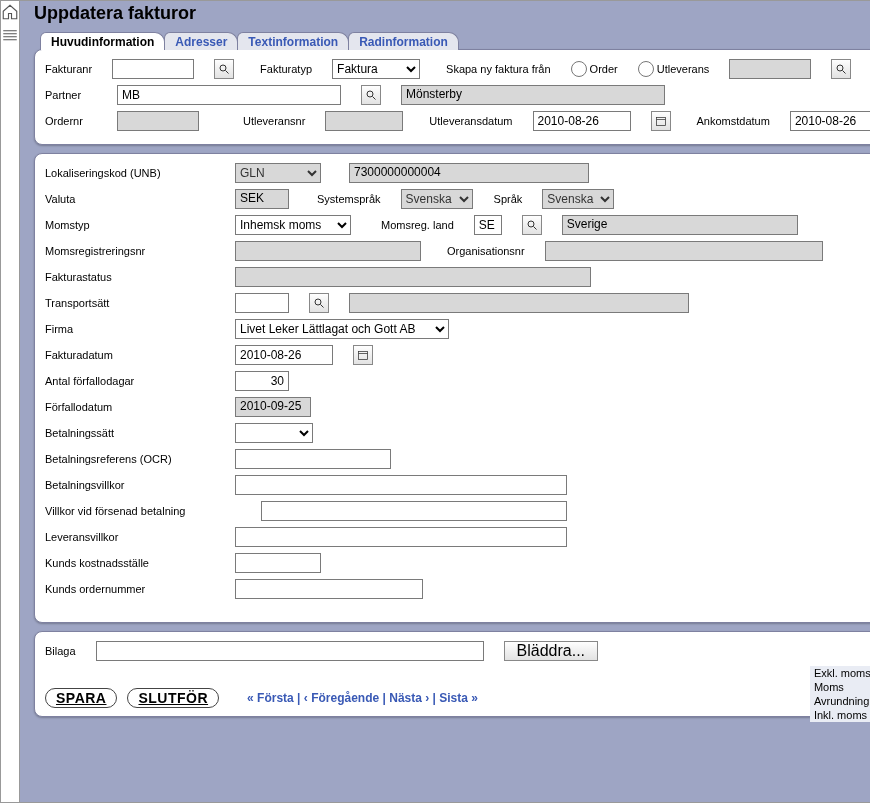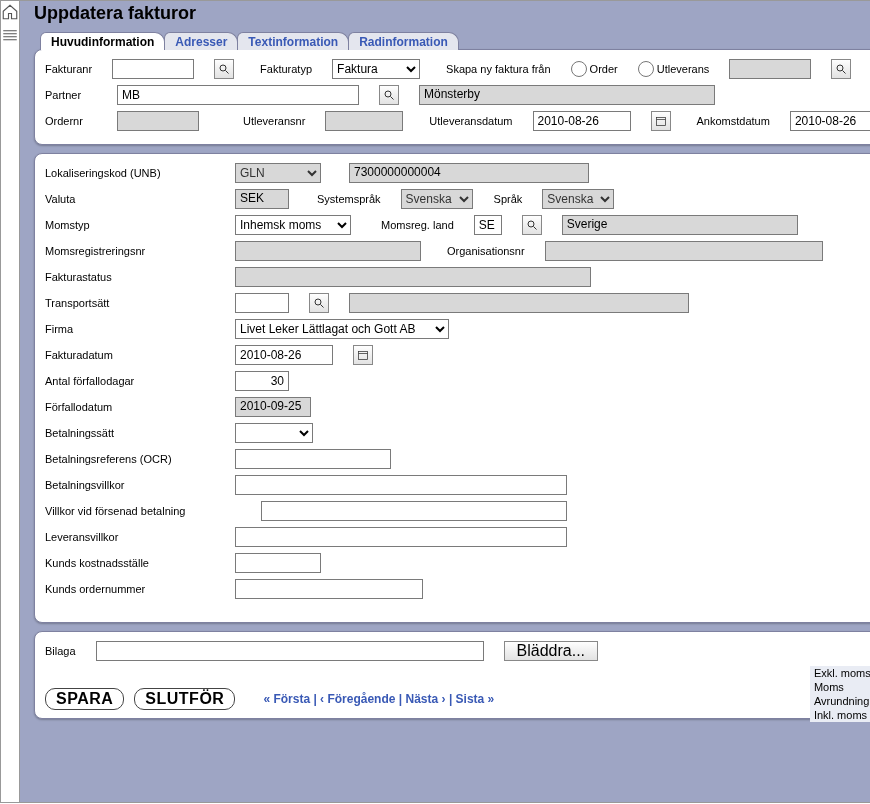--- a/index.html
+++ b/index.html
@@ -129,25 +129,26 @@
 .radio-box {
   width:16px;height:16px;border:1px solid #777;background:#fff;border-radius:50%;
   display:inline-block;
 }
 .bottom-panel { display:flex; flex-direction:column; position:relative; }
 .action-row { display:flex; align-items:center; gap:10px; margin-top:22px;}
 .pill-btn {
   border:1px solid #444;
   border-radius:10px;
   padding:1px 10px;
-  font-size:16px;
+  font-size:14px;
   font-weight:bold;
   letter-spacing:0.5px;
   background:#fff;
   cursor:pointer;
+  text-decoration:underline;
 }
 .nav-links { color:#3959b5; font-weight:bold; font-size:12px; }
 .nav-links span { cursor:pointer; }
 .totals {
   position:absolute;
   right:10px;
   top:34px;
 }
 .tot-row { display:flex; justify-content:flex-end; gap:6px; font-size:11px; }
 .tot-lbl { background:#e9ecf4; padding:1px 4px; width:78px; text-align:left;}
@@ -217,28 +218,28 @@
           <div class="faux-readonly" style="width:82px"></div>
           <span class="icon-btn">
             <svg width="12" height="12" viewBox="0 0 24 24">
                 <circle cx="10" cy="10" r="6" fill="none" stroke="#333" stroke-width="2"></circle>
                 <line x1="15" y1="15" x2="21" y2="21" stroke="#333" stroke-width="2"></line>
               </svg>
           </span>
         </div>
         <div class="row">
           <span class="lbl" style="width:52px">Partner</span>
-          <input class="text" style="width: 242px;" value="MB">
+          <input class="text" style="width: 224px;" value="MB">
           <span class="icon-btn">
             <svg width="12" height="12" viewBox="0 0 24 24">
                 <circle cx="10" cy="10" r="6" fill="none" stroke="#333" stroke-width="2"></circle>
                 <line x1="15" y1="15" x2="21" y2="21" stroke="#333" stroke-width="2"></line>
               </svg>
           </span>
-          <div class="faux-readonly" style="width:296px">Mönsterby</div>
+          <div class="faux-readonly" style="width:264px">Mönsterby</div>
         </div>
         <div class="row">
           <span class="lbl" style="width:52px">Ordernr</span>
           <div class="faux-readonly" style="width:82px"></div>
           <span class="lbl" style="margin-left:24px">Utleveransnr</span>
           <div class="faux-readonly" style="width:78px"></div>
           <span class="lbl" style="margin-left:6px">Utleveransdatum</span>
           <input class="text" style="width: 98px;" value="2010-08-26">
           <span class="icon-btn">
             <svg width="12" height="12" viewBox="0 0 24 24">

